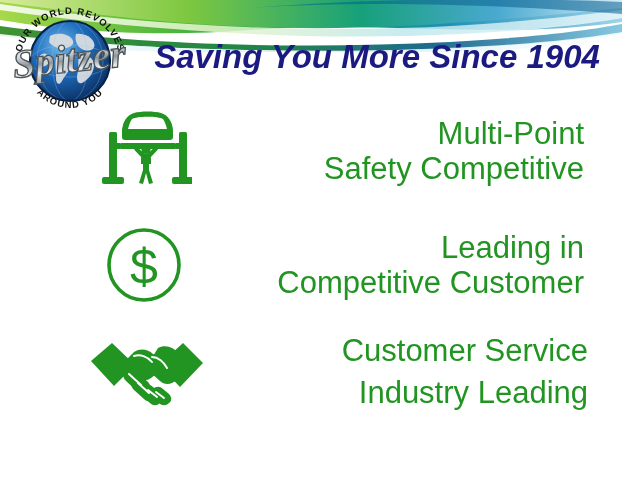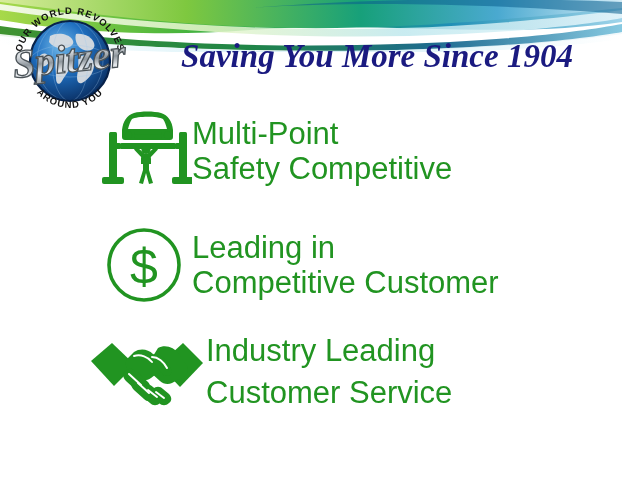--- a/index.html
+++ b/index.html
@@ -47,42 +47,42 @@
     height: 112px;
   }
 
   
   #headline {
     position: absolute;
     left: 140px;
     top: 38px;
     width: 474px;
     text-align: center;
-    font-family: Liberation Serif, serif;
+    font-family: Liberation Sans, sans-serif;
     font-size: 33px;
     font-weight: bold;
     font-style: italic;
     color: #1a1a80;
     letter-spacing: 0px;
     white-space: nowrap;
   }
 
   
   .benefit-row {
     position: absolute;
     display: flex;
     align-items: center;
   }
   .benefit-icon {
     flex: 0 0 auto;
     display: block;
   }
   .benefit-text {
     flex: 0 0 auto;
-    text-align: left;
+    text-align: right;
     color: #219421;
     font-family: "Liberation Sans", sans-serif;
     font-size: 31px;
     font-weight: normal;
     line-height: 1.13;
   }
   .benefit-text .line {
     display: block;
     white-space: nowrap;
   }
@@ -293,18 +293,18 @@
           <path d="M41,43 L53,54"></path>
           <path d="M50,52 L61,62"></path>
           <path d="M60,59 L69,66"></path>
           <path d="M68,61 L76,67"></path>
           <path d="M64,26 C70,26 76,31 79,37"></path>
           <path d="M46,25 C53,23 60,26 64,31"></path>
         </g>
       </svg>
     </div>
     <div class="benefit-text">
+      <span class="line">Customer Service</span>
       <span class="line">Industry Leading</span>
-      <span class="line">Customer Service</span>
     </div>
   </div>
 
 </div>
 
 </body></html>

